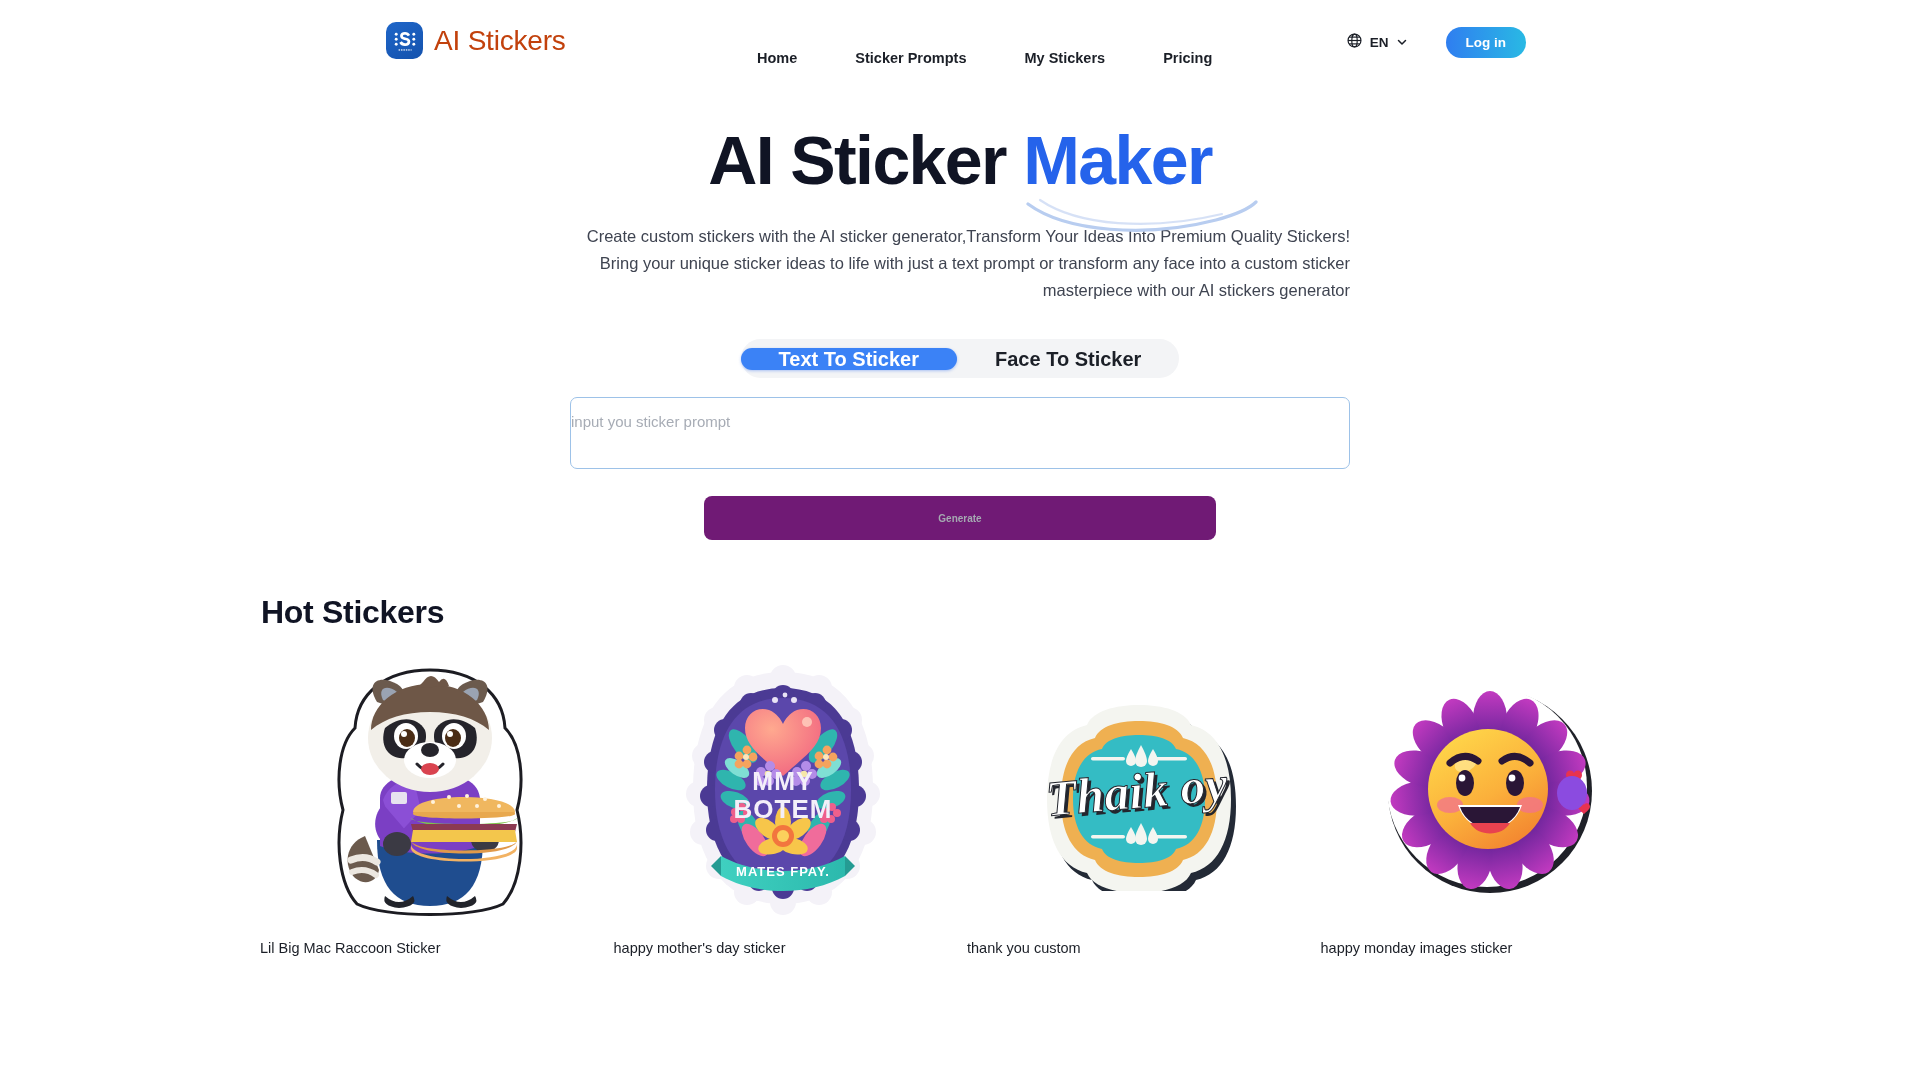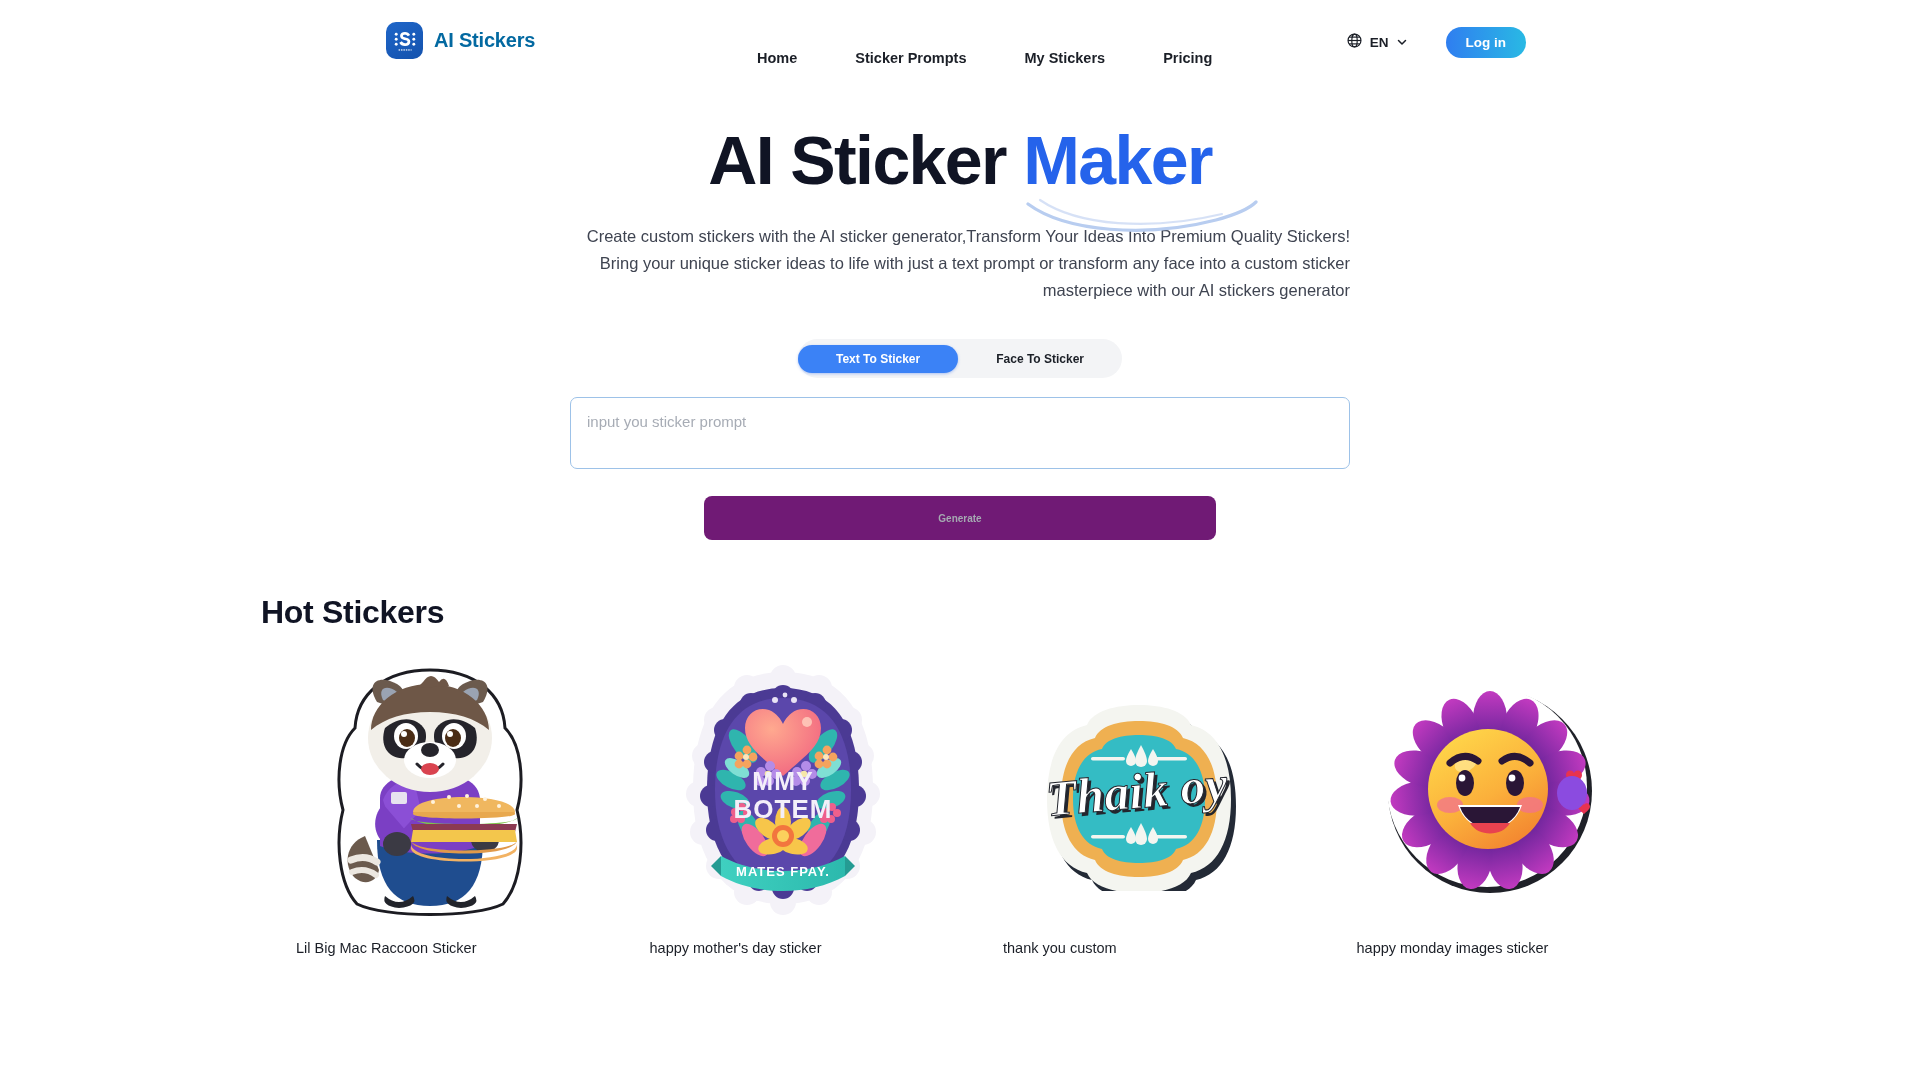--- a/index.html
+++ b/index.html
@@ -35,23 +35,23 @@
     border-radius: 10px;
     background: linear-gradient(150deg, #1f66c9 0%, #1452ad 100%);
     position: relative;
     flex: 0 0 auto;
     display: flex;
     align-items: center;
     justify-content: center;
   }
   .logo-mark svg { display: block; }
   .brand-text {
-    font-size: 20px;
-    font-weight: 700;
-    color: #0369a1;
+    font-size: 28px;
+    font-weight: 400;
+    color: #c2410c;
     letter-spacing: -0.2px;
     white-space: nowrap;
   }
 
   .nav {
     position: absolute;
     left: 757px;
     top: 50px;
     display: flex;
     align-items: center;
@@ -140,24 +140,24 @@
     display: flex;
     align-items: center;
     background: #f3f4f6;
     border-radius: 999px;
     padding: 0;
     height: 39px;
   }
   .tab {
     border: none;
     background: transparent;
-    height: 28px;
+    height: 22px;
     padding: 0 38px;
     border-radius: 999px;
-    font-size: 12px;
+    font-size: 20px;
     font-weight: 700;
     color: #1b1f27;
     cursor: pointer;
     font-family: "Liberation Sans", sans-serif;
     white-space: nowrap;
   }
   .tab.active {
     background: #3b82f6;
     color: #ffffff;
     box-shadow: 0 1px 3px rgba(37,99,235,0.35);
@@ -166,21 +166,21 @@
   
   .prompt-area {
     width: 780px;
     margin: 19px auto 0;
   }
   .prompt-box {
     width: 780px;
     height: 72px;
     border: 1px solid #9dc2e8;
     border-radius: 7px;
-    padding: 13px 16px;
+    padding: 13px 0;
     font-size: 15px;
     color: #1b1f27;
     font-family: "Liberation Sans", sans-serif;
     resize: none;
     outline: none;
     background: #ffffff;
     line-height: 1.4;
     display: block;
   }
   .prompt-box::placeholder { color: #a7acb5; }
@@ -232,21 +232,20 @@
     align-items: center;
     justify-content: center;
     overflow: hidden;
   }
   .card-img svg { display: block; }
   .card-label {
     margin-top: 12px;
     font-size: 14.5px;
     color: #1b1f27;
     line-height: 1.3;
-    margin-left: 36px;
   }
 </style>
 </head>
 <body>
 
 <header class="header">
 
   <div class="brand">
     <span class="logo-mark">
       <svg width="28" height="28" viewBox="0 0 28 28" aria-hidden="true">

